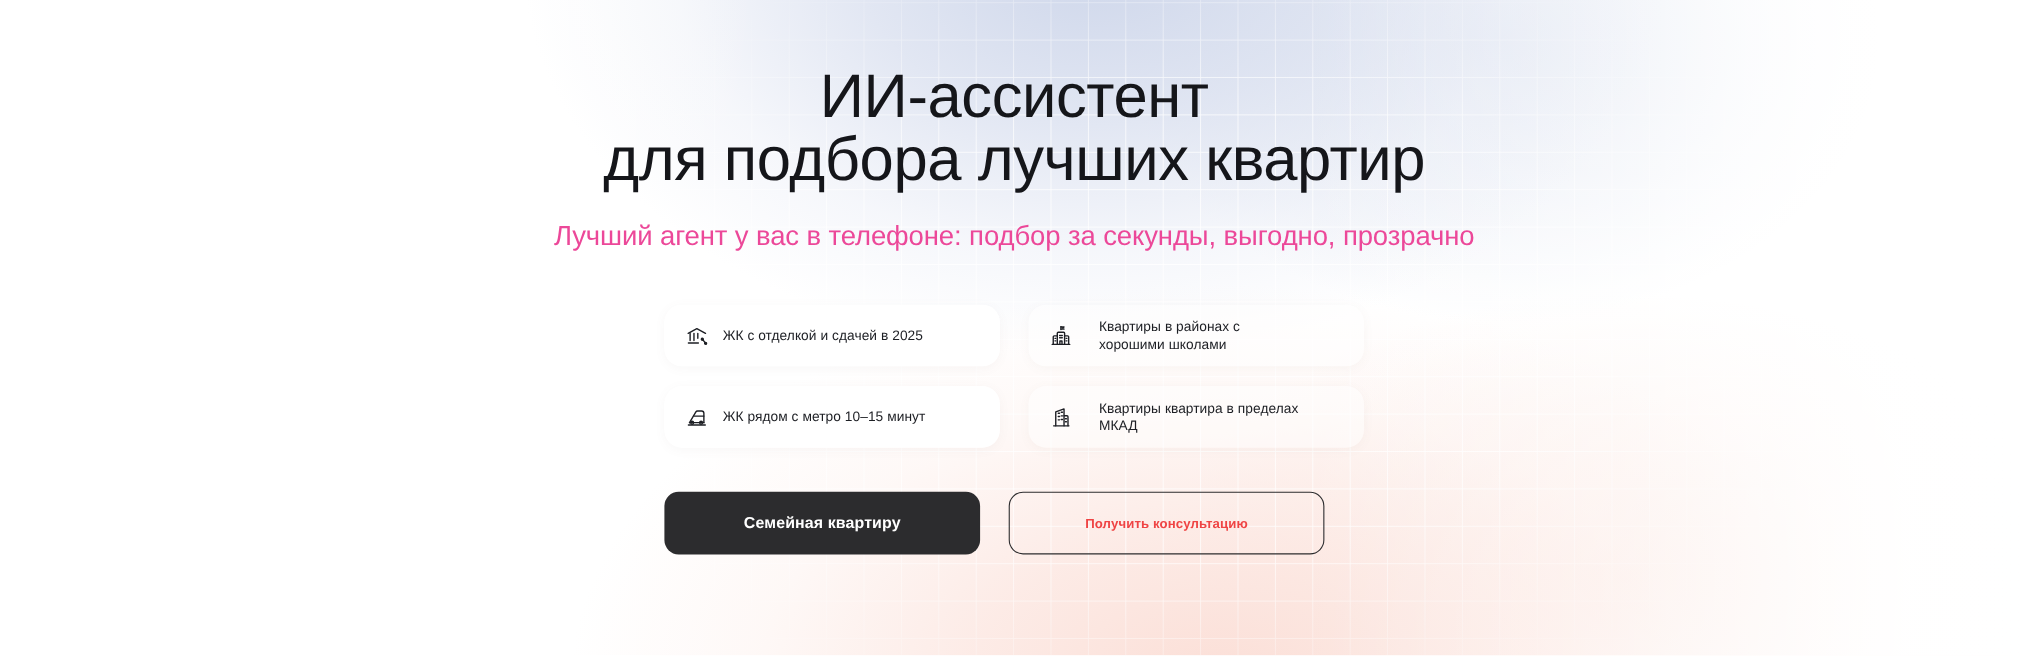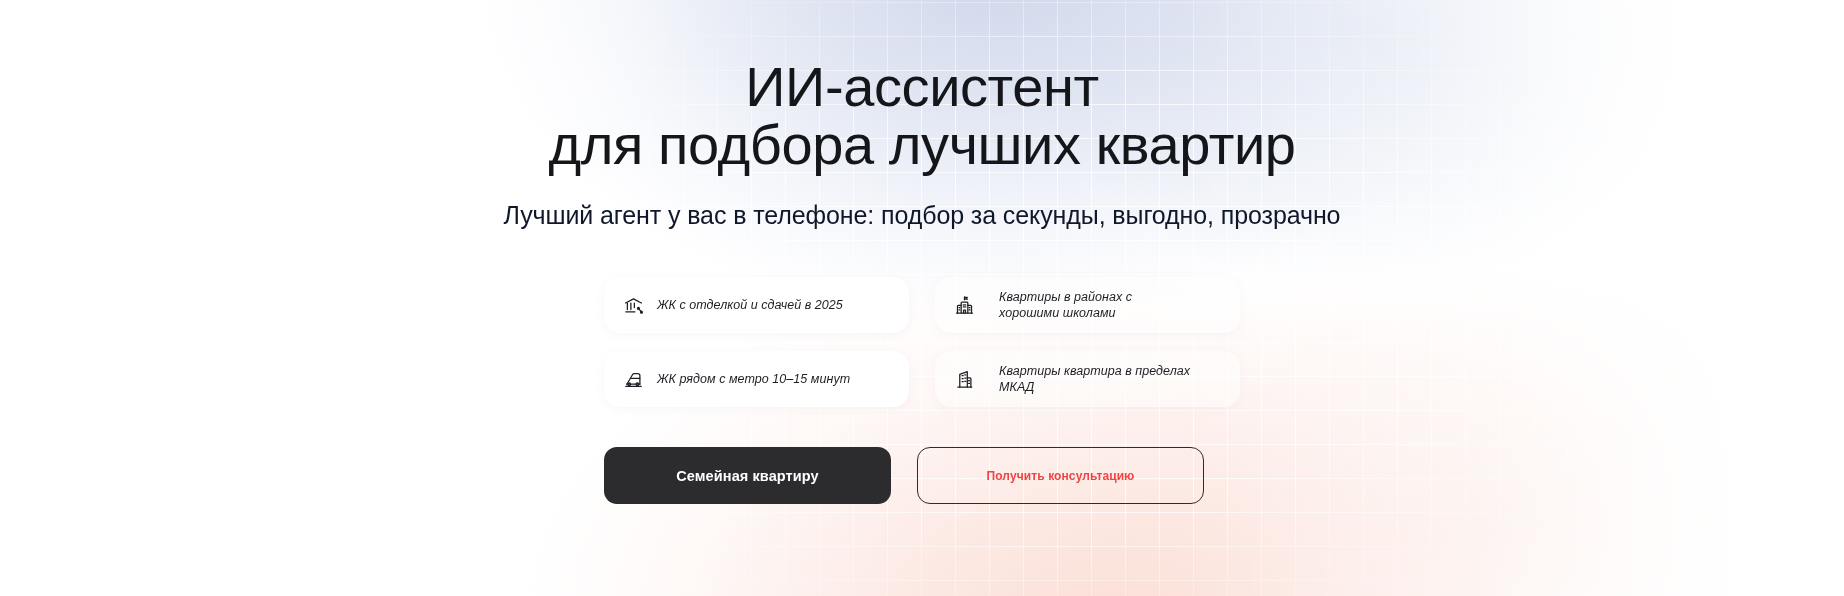--- a/index.html
+++ b/index.html
@@ -109,35 +109,34 @@
     font-size: 56px;
     line-height: 1.04;
     font-weight: 400;
     letter-spacing: -0.4px;
     white-space: pre-line;
   }
 
   .subhead {
     margin-top: 27px;
     text-align: center;
-    color: #0f172a;
+    color: #ec4899;
     font-size: 25px;
     font-weight: 400;
     letter-spacing: -0.1px;
   }
 
   
   .chips {
     margin-top: 47px;
     width: 636px;
     display: grid;
     grid-template-columns: 305px 305px;
     column-gap: 26px;
     row-gap: 18px;
-    font-style: italic;
   }
 
   .chip {
     height: 56px;
     border-radius: 16px;
     display: flex;
     align-items: center;
     gap: 13px;
     padding: 0 18px;
     background: rgba(255,255,255,0.98);

